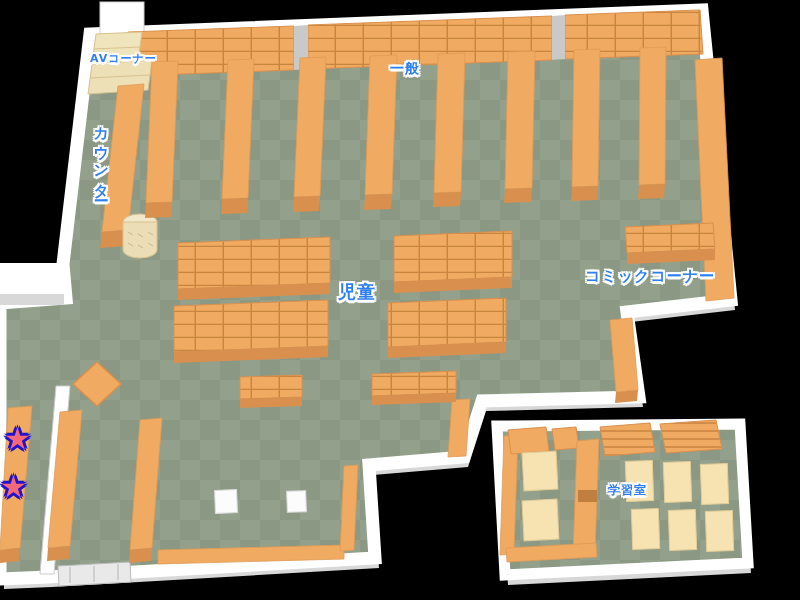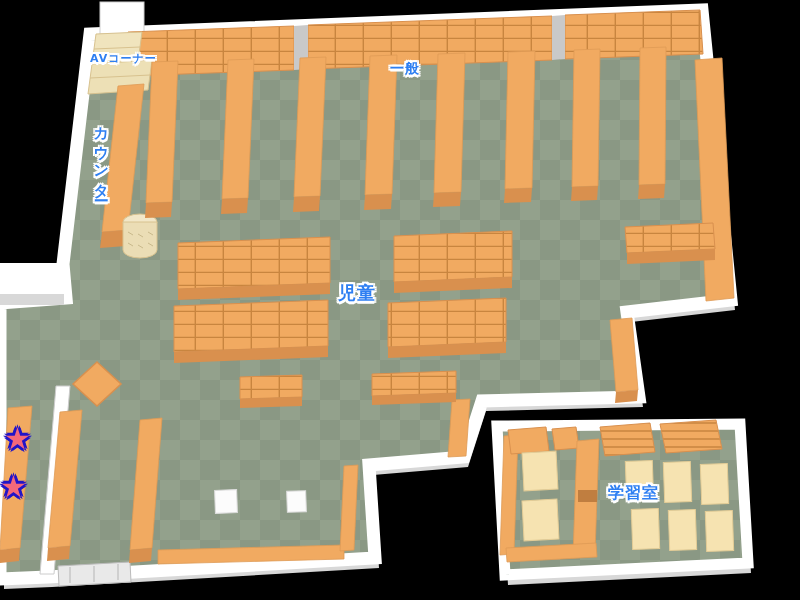--- a/index.html
+++ b/index.html
@@ -149,18 +149,19 @@
       <rect x="632" y="509" width="27" height="40" fill="#F6E3B1" stroke="#E3CC96" stroke-width="1" transform="rotate(-2 645 529)"></rect>
       <rect x="669" y="510" width="27" height="40" fill="#F6E3B1" stroke="#E3CC96" stroke-width="1" transform="rotate(-2 682 530)"></rect>
       <rect x="706" y="511" width="27" height="40" fill="#F6E3B1" stroke="#E3CC96" stroke-width="1" transform="rotate(-2 719 531)"></rect>
     </g>
   </g>
 </svg>
 
   <div class="label" style="left:90px;top:53px;font-size:11px;">AVコーナー</div>
   <div class="label" style="left:390px;top:60px;font-size:14px;">一般</div>
   <div class="label vertical" style="left:92px;top:116px;font-size:15px;">カウンター</div>
-  <div class="label" style="left:338px;top:283px;font-size:18px;">児童</div>
-  <div class="label" style="left:608px;top:484px;font-size:16px;">学習室</div>
+  <div class="label" style="left:338px;top:283px;font-size:18px;font-family:Liberation Mono, monospace;">児童</div>
+  <div class="label" style="left:585px;top:268px;font-size:15px;">コミックコーナー</div>
+  <div class="label" style="left:608px;top:484px;font-size:12px;">学習室</div>
 
   <span class="star" style="left:4px;top:424px;">★</span>
   <span class="star" style="left:0px;top:472px;">★</span>
 </div>
 
 </body></html>

